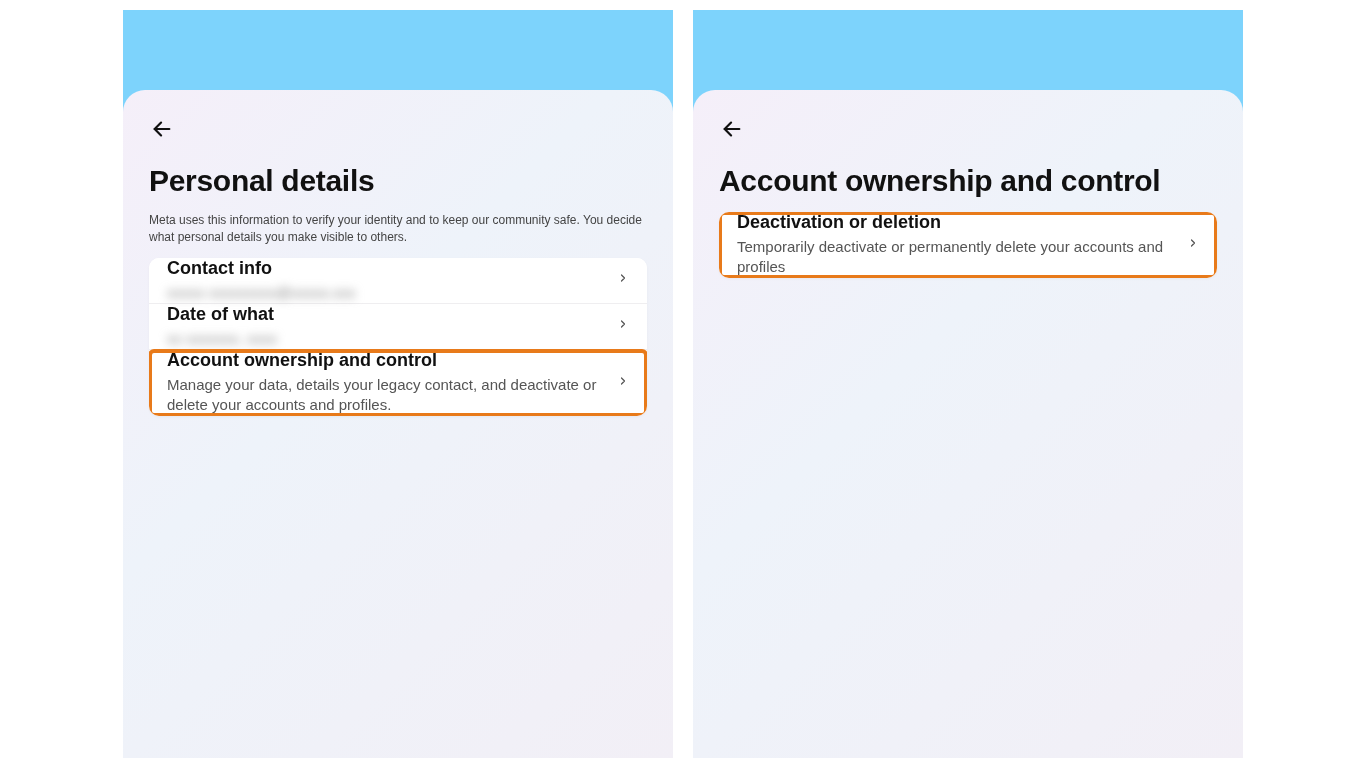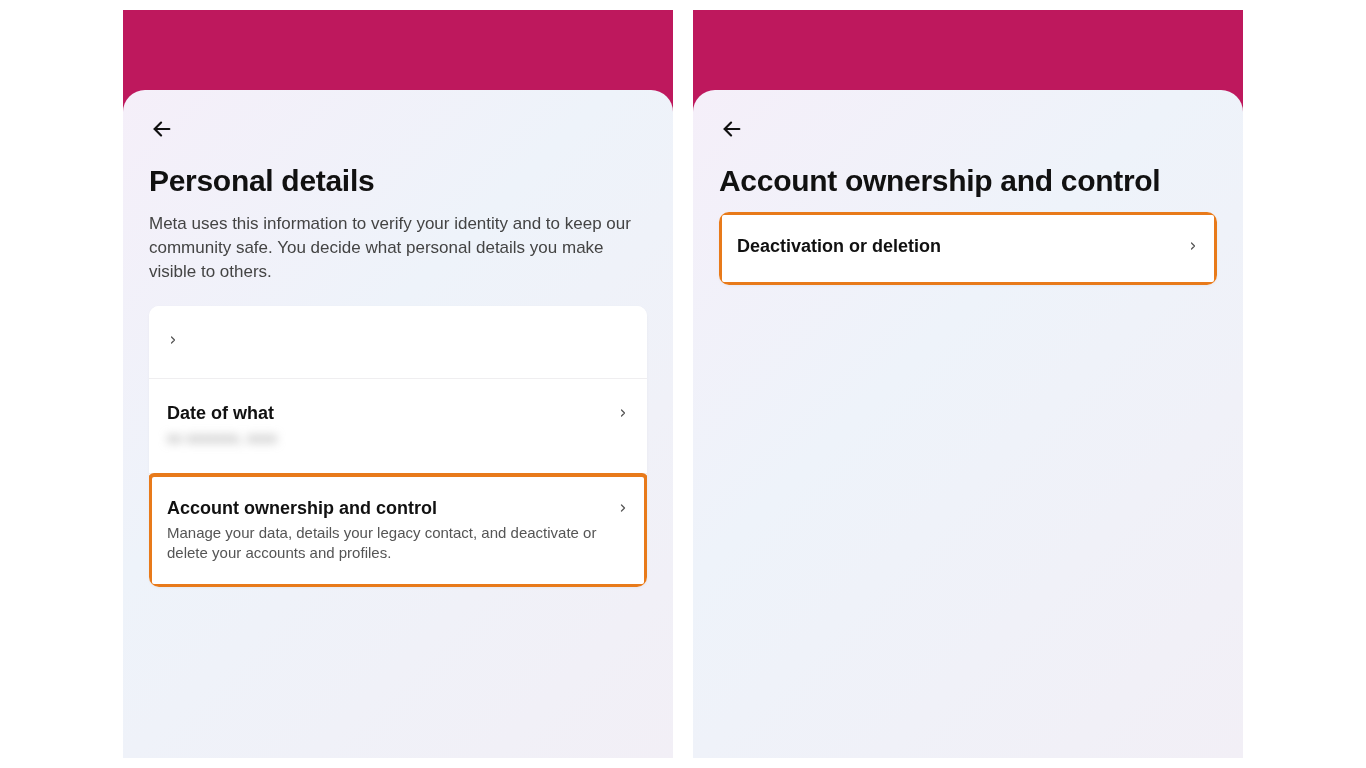--- a/index.html
+++ b/index.html
@@ -9,21 +9,21 @@
     width: 1366px;
     height: 768px;
     overflow: hidden;
     display: flex;
     justify-content: center;
     align-items: flex-start;
     gap: 20px;
     padding-top: 10px;
   }
   .phone-frame {
-    background: #be185d;
+    background: #7dd3fc;
     width: 550px;
     height: 748px;
     padding-top: 80px;
     overflow: hidden;
   }
   .screen {
     background: linear-gradient(135deg, #f5eff9 0%, #eef3fa 40%, #f2eff6 100%);
     border-radius: 22px 22px 0 0;
     height: 100%;
     padding: 28px 26px 0 26px;
@@ -39,36 +39,36 @@
   }
   .back-arrow svg { display:block; }
   .page-title {
     font-size: 30px;
     font-weight: 700;
     color: #111;
     letter-spacing: -0.3px;
     margin-bottom: 14px;
   }
   .page-desc {
-    font-size: 17px;
+    font-size: 12px;
     line-height: 1.4;
     color: #444;
-    margin-bottom: 23px;
+    margin-bottom: 12px;
   }
   .card-stack {
     background: #ffffff;
     border-radius: 10px;
     box-shadow: 0 1px 3px rgba(0,0,0,0.04);
     overflow: hidden;
   }
   .list-item {
     display: flex;
-    align-items: flex-start;
+    align-items: center;
     justify-content: space-between;
-    padding: 24px 18px;
+    padding: 0 18px;
     border-bottom: 1px solid #efeef0;
     cursor: pointer;
     background: #fff;
   }
   .list-item:last-child { border-bottom: none; }
   .list-item .content { flex: 1; padding-right: 14px; }
   .item-title {
     font-size: 18px;
     font-weight: 600;
     color: #111;
@@ -112,20 +112,24 @@
           <line x1="20" y1="12" x2="4" y2="12"></line>
           <polyline points="11 5 4 12 11 19"></polyline>
         </svg>
     </div>
     <h1 class="page-title">Personal details</h1>
     <p class="page-desc">Meta uses this information to verify your identity and to keep our community safe. You decide what personal details you make visible to others.</p>
 
     <div class="card-stack">
 
       <div class="list-item">
+        <div class="content">
+          <div class="item-title">Contact info</div>
+          <div class="item-sub blurred">xxxxx xxxxxxxxx@xxxxx.xxx</div>
+        </div>
         <span class="chevron">
           <svg width="12" height="20" viewBox="0 0 24 24" fill="none" stroke="#555" stroke-width="2.5" stroke-linecap="round" stroke-linejoin="round">
               <polyline points="9 18 15 12 9 6"></polyline>
             </svg>
         </span>
       </div>
 
       <div class="list-item">
         <div class="content">
           <div class="item-title">Date of what</div>
@@ -162,20 +166,21 @@
           <polyline points="11 5 4 12 11 19"></polyline>
         </svg>
     </div>
     <h1 class="page-title">Account ownership and control</h1>
 
     <div class="single-card-wrap">
       <div class="card-stack">
         <div class="list-item highlighted">
           <div class="content">
             <div class="item-title">Deactivation or deletion</div>
+            <div class="item-sub">Temporarily deactivate or permanently delete your accounts and profiles</div>
           </div>
           <span class="chevron">
             <svg width="12" height="20" viewBox="0 0 24 24" fill="none" stroke="#555" stroke-width="2.5" stroke-linecap="round" stroke-linejoin="round">
                 <polyline points="9 18 15 12 9 6"></polyline>
               </svg>
           </span>
         </div>
       </div>
     </div>
 

